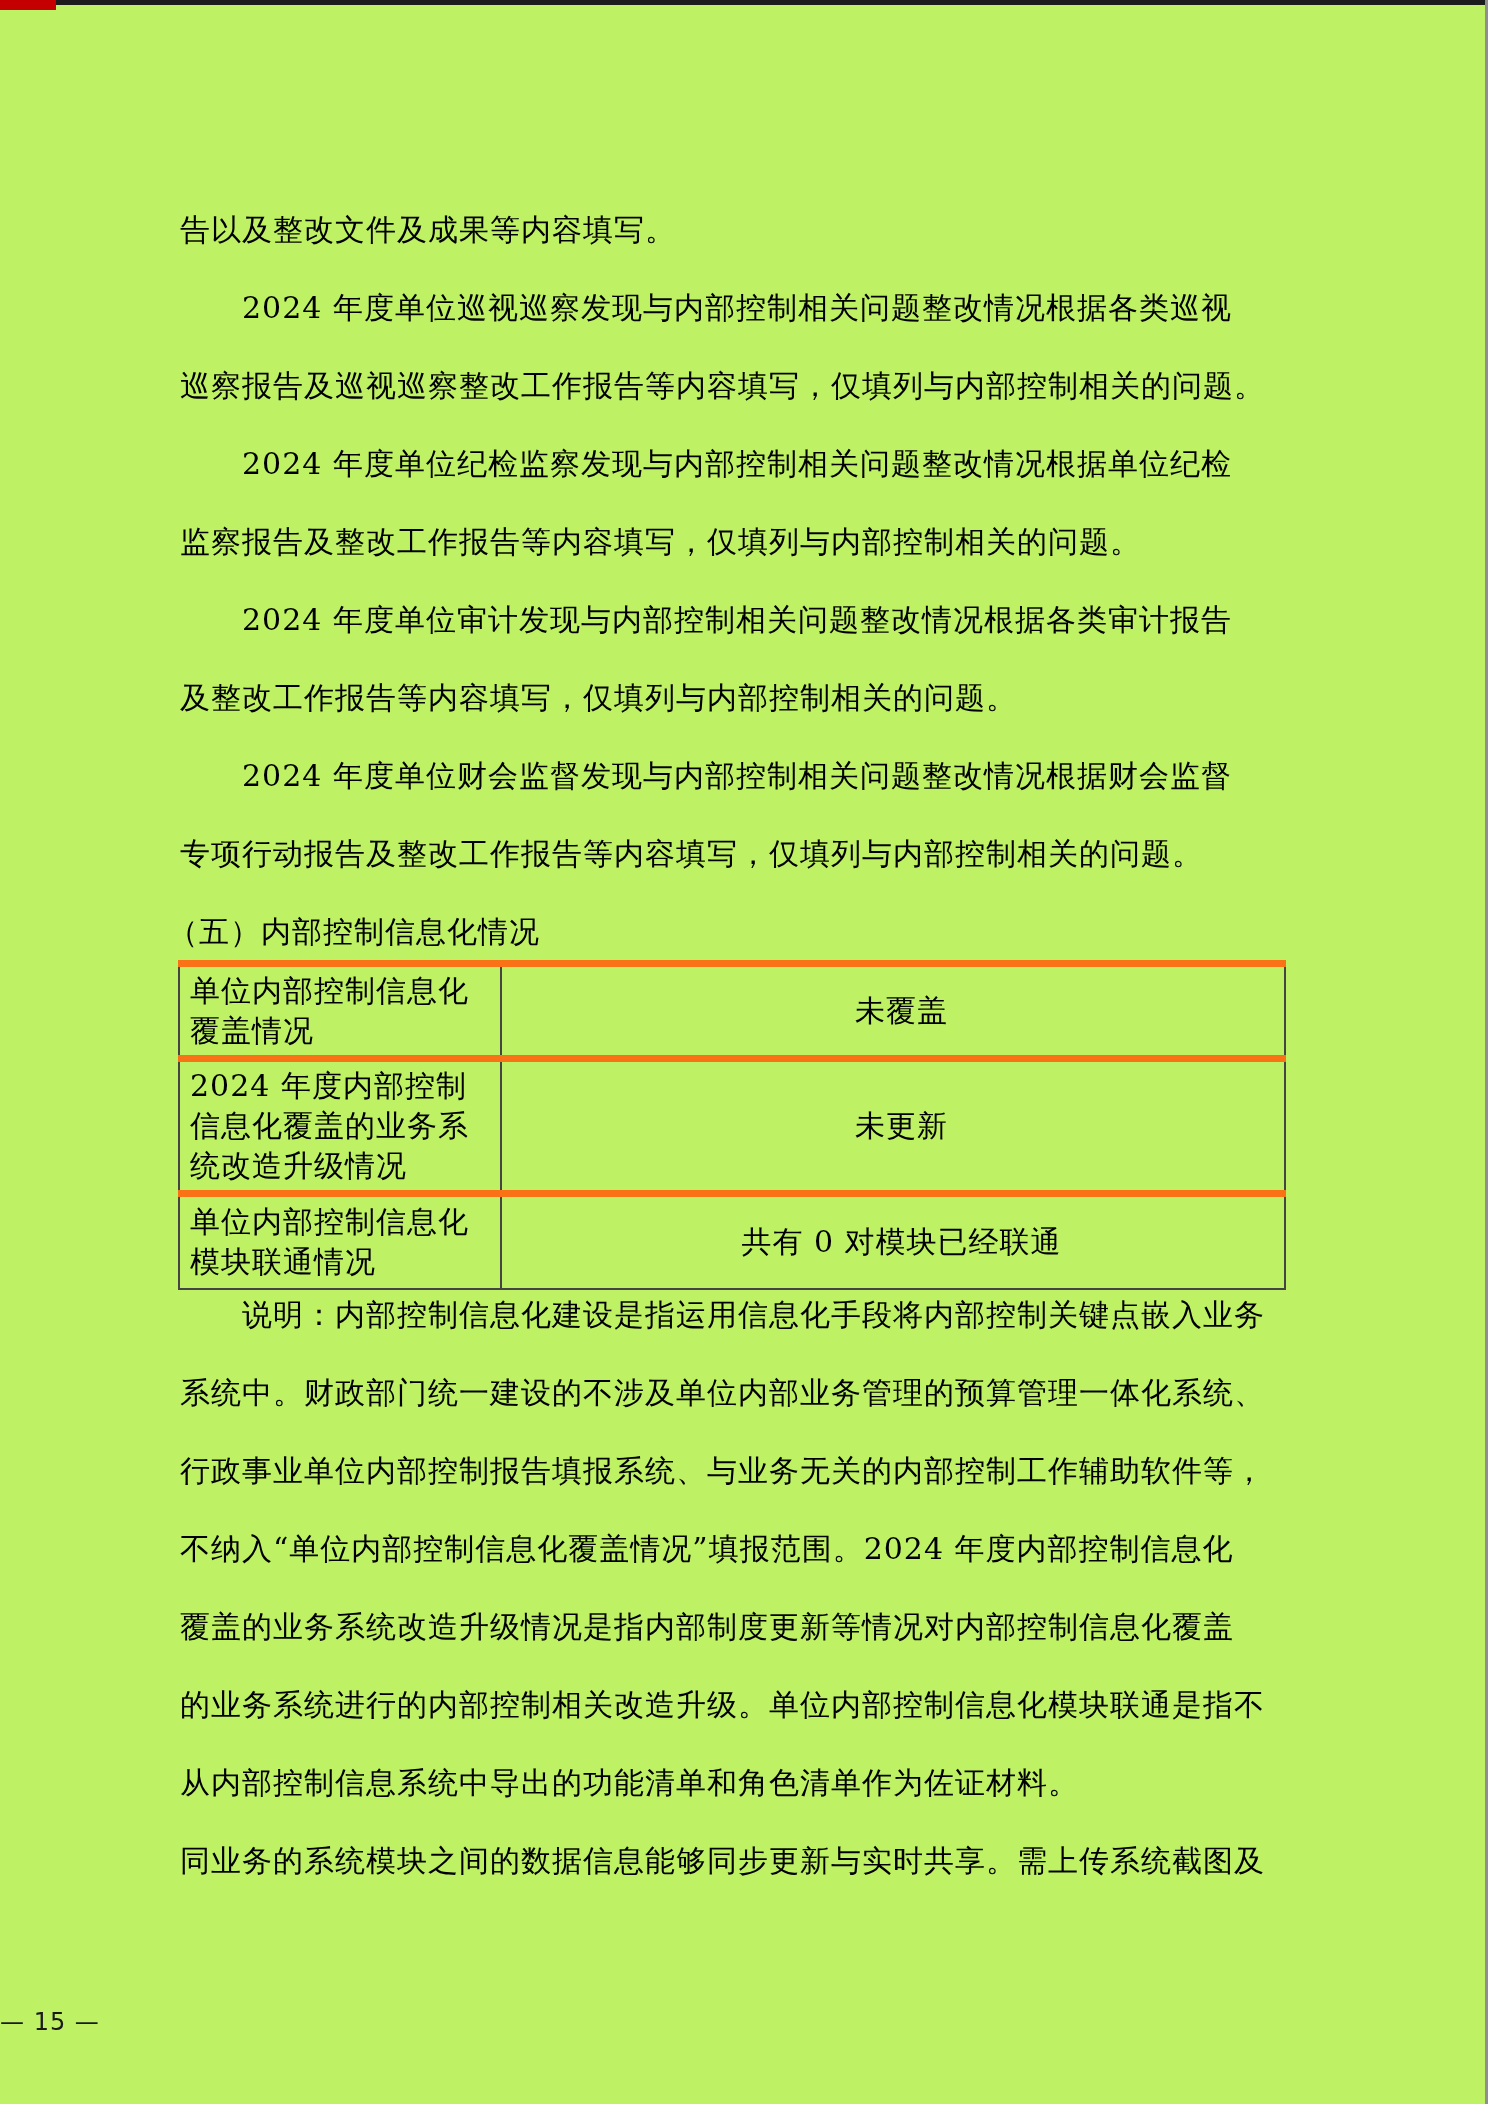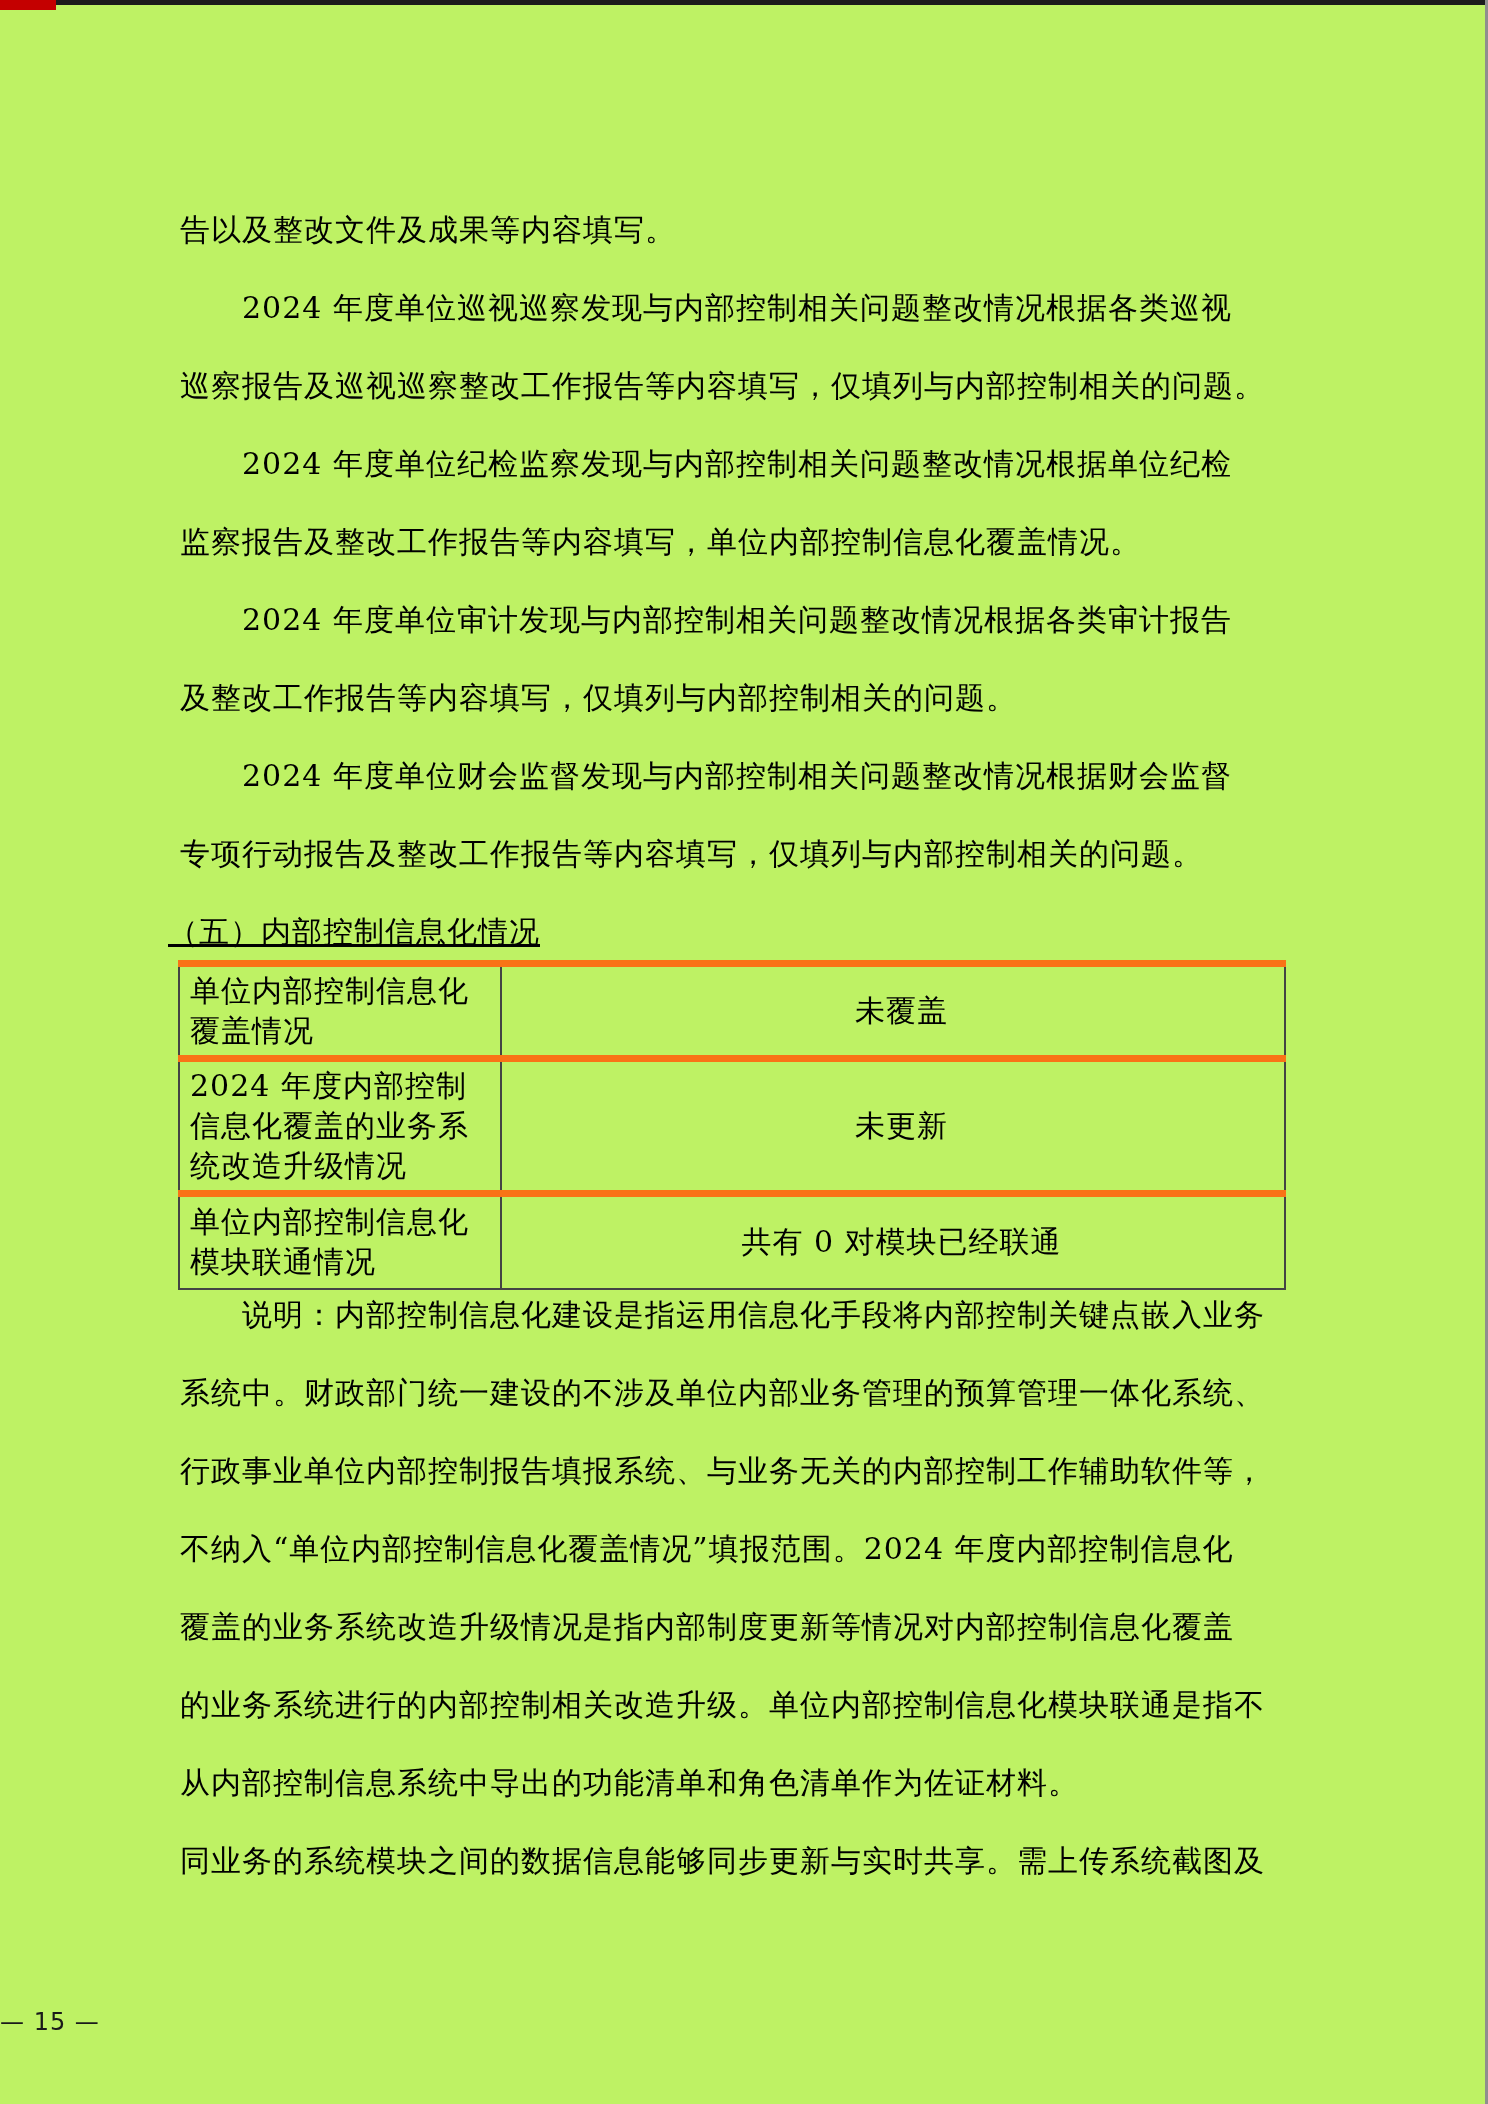--- a/index.html
+++ b/index.html
@@ -15,21 +15,21 @@
   .top-edge   { position:absolute; left:0; top:0; width:1488px; height:5px; background:#1c1c1c; }
   .red-mark   { position:absolute; left:0; top:0; width:56px; height:10px; background:#c40000; }
   .right-edge { position:absolute; right:0; top:0; width:3px; height:2104px; background:#8f8f8f; }
 
   
   .textblock { position:absolute; left:180px; width:1112px; font-size:30px; letter-spacing:1px; }
   .textblock .line { height:78px; line-height:78px; white-space:nowrap; }
   .indent { padding-left:62px; }
   .main-block  { top:191px; }
   .notes-block { top:1276px; }
-  .heading { margin-left:-12px;text-decoration:underline; }
+  .heading { margin-left:-12px; }
 
   
   table.info {
     position:absolute; left:178px; top:960px;
     width:1108px; border-collapse:collapse; table-layout:fixed;
   }
   table.info td {
     border:2px solid #444444;
     font-size:30px; letter-spacing:1px;
     vertical-align:middle;
@@ -56,21 +56,21 @@
 
   <div class="top-edge"></div>
   <div class="red-mark"></div>
   <div class="right-edge"></div>
 
   <div class="textblock main-block">
     <div class="line">告以及整改文件及成果等内容填写。</div>
     <div class="line indent">2024 年度单位巡视巡察发现与内部控制相关问题整改情况根据各类巡视</div>
     <div class="line">巡察报告及巡视巡察整改工作报告等内容填写，仅填列与内部控制相关的问题。</div>
     <div class="line indent">2024 年度单位纪检监察发现与内部控制相关问题整改情况根据单位纪检</div>
-    <div class="line">监察报告及整改工作报告等内容填写，单位内部控制信息化覆盖情况。</div>
+    <div class="line">监察报告及整改工作报告等内容填写，仅填列与内部控制相关的问题。</div>
     <div class="line indent">2024 年度单位审计发现与内部控制相关问题整改情况根据各类审计报告</div>
     <div class="line">及整改工作报告等内容填写，仅填列与内部控制相关的问题。</div>
     <div class="line indent">2024 年度单位财会监督发现与内部控制相关问题整改情况根据财会监督</div>
     <div class="line">专项行动报告及整改工作报告等内容填写，仅填列与内部控制相关的问题。</div>
     <div class="line heading">（五）内部控制信息化情况</div>
   </div>
 
   <table class="info">
     <tbody>
         <tr class="r1">

